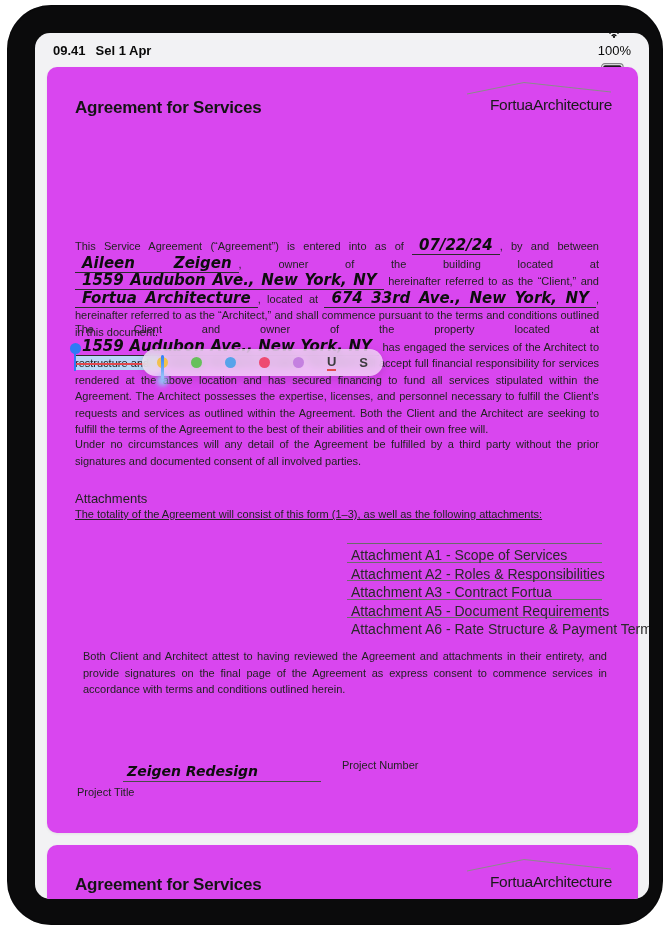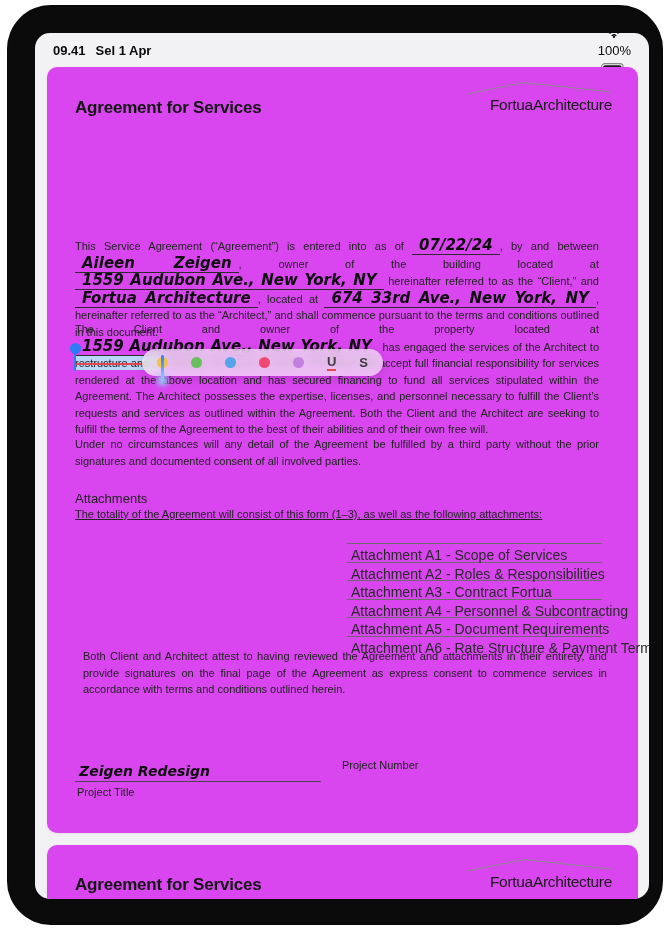--- a/index.html
+++ b/index.html
@@ -51,21 +51,21 @@
   .fmt-btn.u{border-bottom:2px solid var(--underline-red);}
 
   
   .attach-head{position:absolute;left:28px;top:424px;font-size:13px;color:#222;}
   .attach-intro{position:absolute;left:28px;top:441px;width:524px;font-size:11px;color:#222;text-decoration:underline;}
   .attach-table{position:absolute;left:300px;top:476px;width:255px;}
   .attach-row{border-top:1px solid #6b6b6b;padding:3px 0 0 4px;height:18.5px;font-size:14px;color:#2a2a2a;white-space:nowrap;}
 
   
   .sig{position:absolute;top:688px;}
-  .sig .value{display:flex;align-items:flex-end;min-height:27px;padding:0 2px 2px 4px;border-bottom:1px solid #4a4a4a;font-family:"DejaVu Sans",sans-serif;font-style:italic;font-weight:700;font-size:14px;color:#0e0e0e;}
+  .sig .value{display:flex;align-items:flex-end;min-height:27px;padding:0 2px 2px 4px;border-bottom:1px solid #4a4a4a;font-family:"DejaVu Sans",sans-serif;font-style:italic;font-weight:700;font-size:14px;color:#0e0e0e;margin-left:48px;}
   .sig .label{padding:4px 0 0 2px;font-size:11px;color:#222;}
   .sig1{left:28px;width:246px;}
   .sig2{left:293px;width:110px;}
   .sig3{left:425px;width:122px;}
 
   
   .page2 .doc-title{top:30px;}
   .page2 .logo{top:13px;}
 </style>
 </head>
@@ -126,21 +126,20 @@
       </div>
 
       <p class="para p3">Under no circumstances will any detail of the Agreement be fulfilled by a third party without the prior signatures and documented consent of all involved parties.</p>
 
       <div class="attach-head">Attachments</div>
       <div class="attach-intro">The totality of the Agreement will consist of this form (1–3), as well as the following attachments:</div>
       <div class="attach-table">
         <div class="attach-row">Attachment A1 - Scope of Services</div>
         <div class="attach-row">Attachment A2 - Roles &amp; Responsibilities</div>
         <div class="attach-row">Attachment A3 - Contract Fortua</div>
-        <div class="attach-row">Attachment A4 - Personnel &amp; Subcontracting</div>
         <div class="attach-row">Attachment A5 - Document Requirements</div>
         <div class="attach-row">Attachment A6 - Rate Structure &amp; Payment Terms</div>
       </div>
 
       <p class="para p4">Both Client and Architect attest to having reviewed the Agreement and attachments in their entirety, and provide signatures on the final page of the Agreement as express consent to commence services in accordance with terms and conditions outlined herein.</p>
 
       <div class="sig sig1">
         <div class="value">Zeigen Redesign</div>
         <div class="label">Project Title</div>
       </div>

